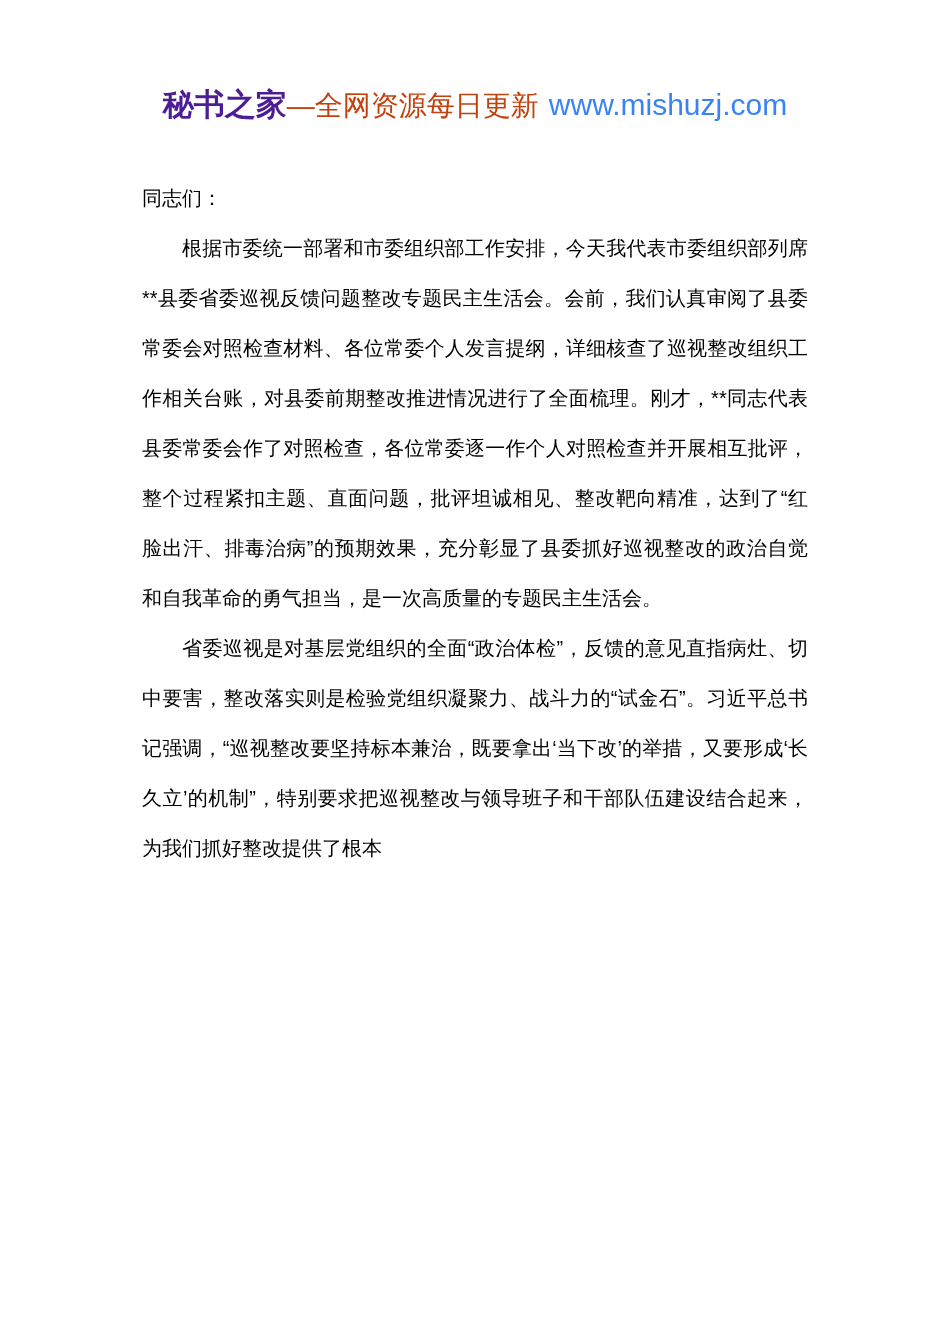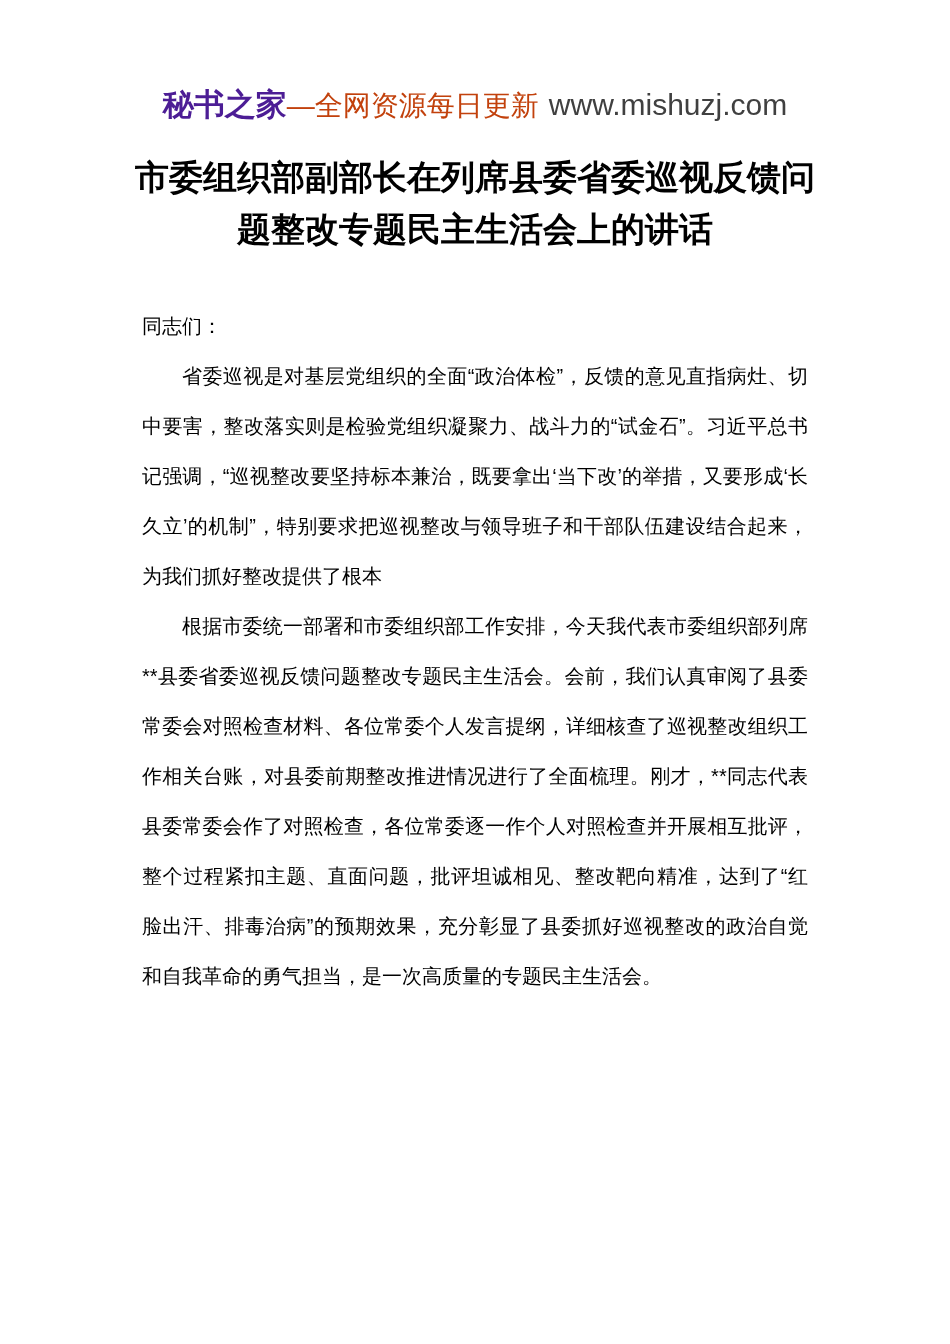--- a/index.html
+++ b/index.html
@@ -30,21 +30,21 @@
   .site-header .brand {
     color: #4c1d95;
     font-weight: bold;
     font-size: 31px;
   }
   .site-header .tagline {
     color: #c2410c;
     font-size: 28px;
   }
   .site-header .url {
-    color: #404040;
+    color: #3b82f6;
     font-size: 30px;
     margin-left: 10px;
   }
   .doc-title {
     width: 680px;
     margin: 24px auto 0 auto;
     font-size: 34px;
     line-height: 52px;
     font-weight: bold;
     text-align: center;
@@ -69,21 +69,20 @@
 </style>
 </head>
 <body>
 
 <div class="page">
 
   <div class="site-header">
     <span class="brand">秘书之家</span><span class="tagline">—全网资源每日更新</span><span class="url">www.mishuzj.com</span>
   </div>
 
-  <h1 class="doc-title">市委组织部副部长在列席县委省委巡视反馈问题整改专题民主生活会上的讲话</h1>
 
   <div class="doc-body">
     <p class="greeting">同志们：</p>
+    <p class="indent">根据市委统一部署和市委组织部工作安排，今天我代表市委组织部列席**县委省委巡视反馈问题整改专题民主生活会。会前，我们认真审阅了县委常委会对照检查材料、各位常委个人发言提纲，详细核查了巡视整改组织工作相关台账，对县委前期整改推进情况进行了全面梳理。刚才，**同志代表县委常委会作了对照检查，各位常委逐一作个人对照检查并开展相互批评，整个过程紧扣主题、直面问题，批评坦诚相见、整改靶向精准，达到了“红脸出汗、排毒治病”的预期效果，充分彰显了县委抓好巡视整改的政治自觉和自我革命的勇气担当，是一次高质量的专题民主生活会。</p>
     <p class="indent">省委巡视是对基层党组织的全面“政治体检”，反馈的意见直指病灶、切中要害，整改落实则是检验党组织凝聚力、战斗力的“试金石”。习近平总书记强调，“巡视整改要坚持标本兼治，既要拿出‘当下改’的举措，又要形成‘长久立’的机制”，特别要求把巡视整改与领导班子和干部队伍建设结合起来，为我们抓好整改提供了根本</p>
-    <p class="indent">根据市委统一部署和市委组织部工作安排，今天我代表市委组织部列席**县委省委巡视反馈问题整改专题民主生活会。会前，我们认真审阅了县委常委会对照检查材料、各位常委个人发言提纲，详细核查了巡视整改组织工作相关台账，对县委前期整改推进情况进行了全面梳理。刚才，**同志代表县委常委会作了对照检查，各位常委逐一作个人对照检查并开展相互批评，整个过程紧扣主题、直面问题，批评坦诚相见、整改靶向精准，达到了“红脸出汗、排毒治病”的预期效果，充分彰显了县委抓好巡视整改的政治自觉和自我革命的勇气担当，是一次高质量的专题民主生活会。</p>
   </div>
 
 </div>
 
 </body></html>

